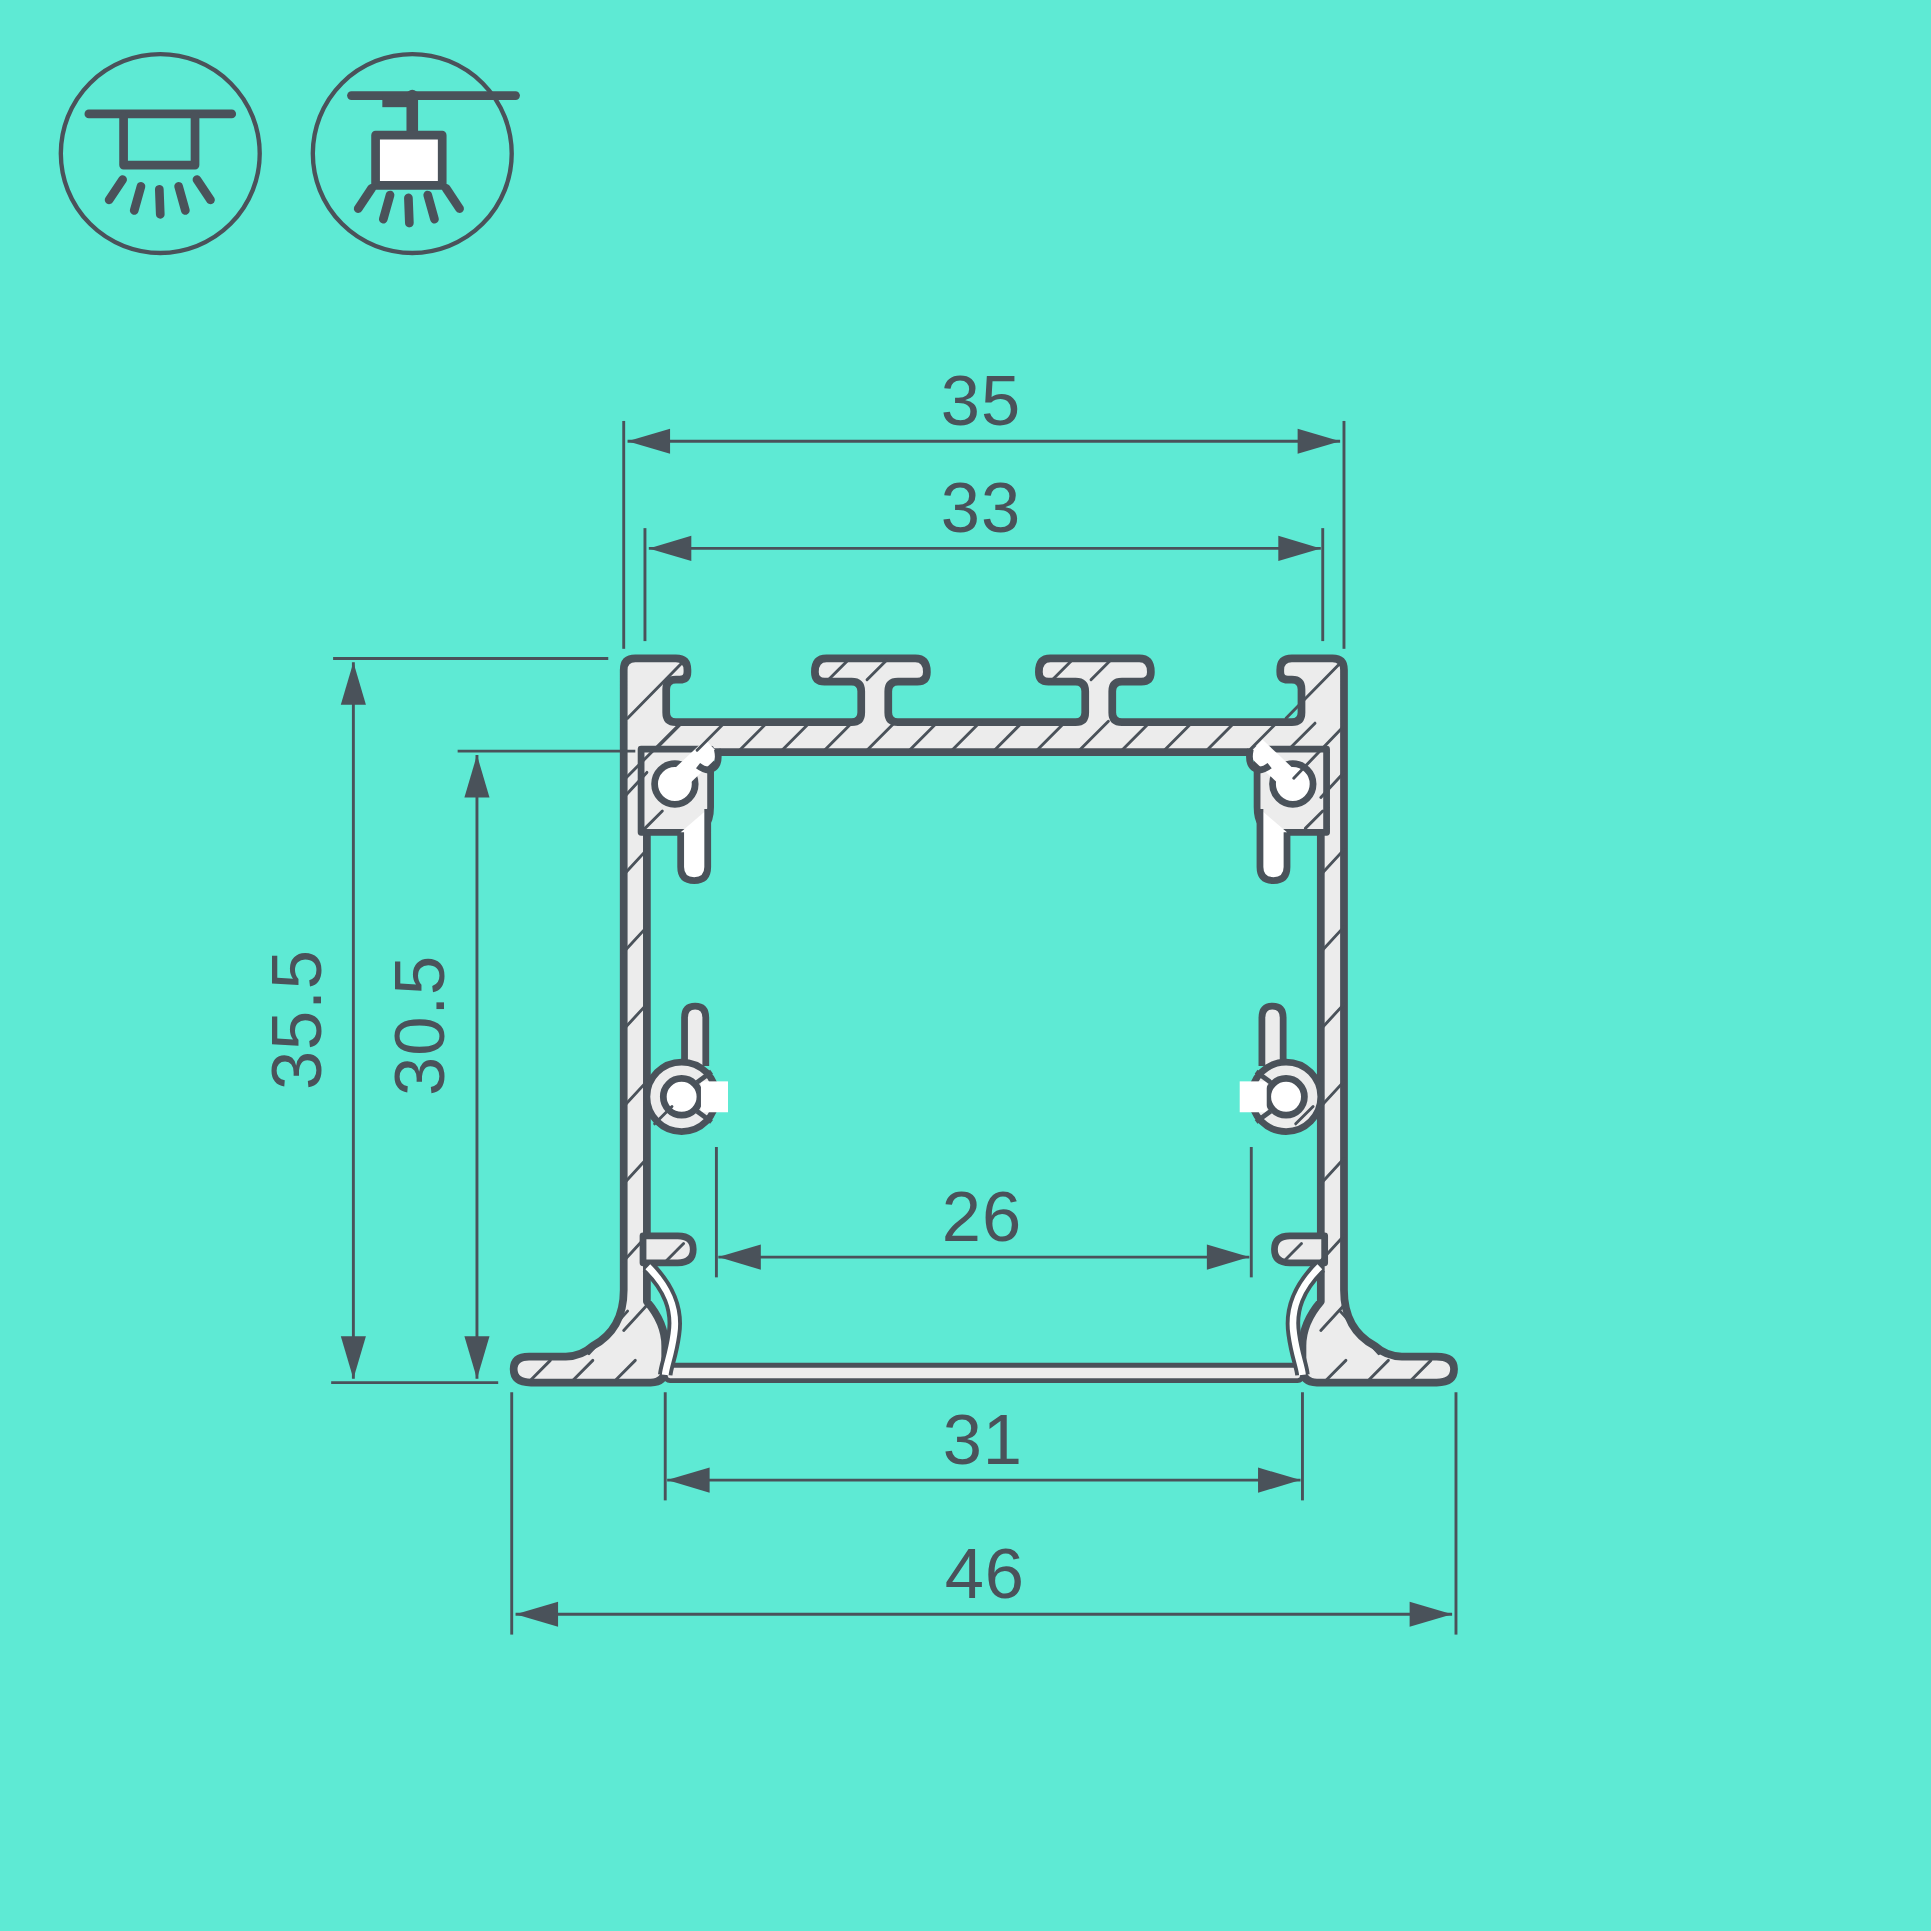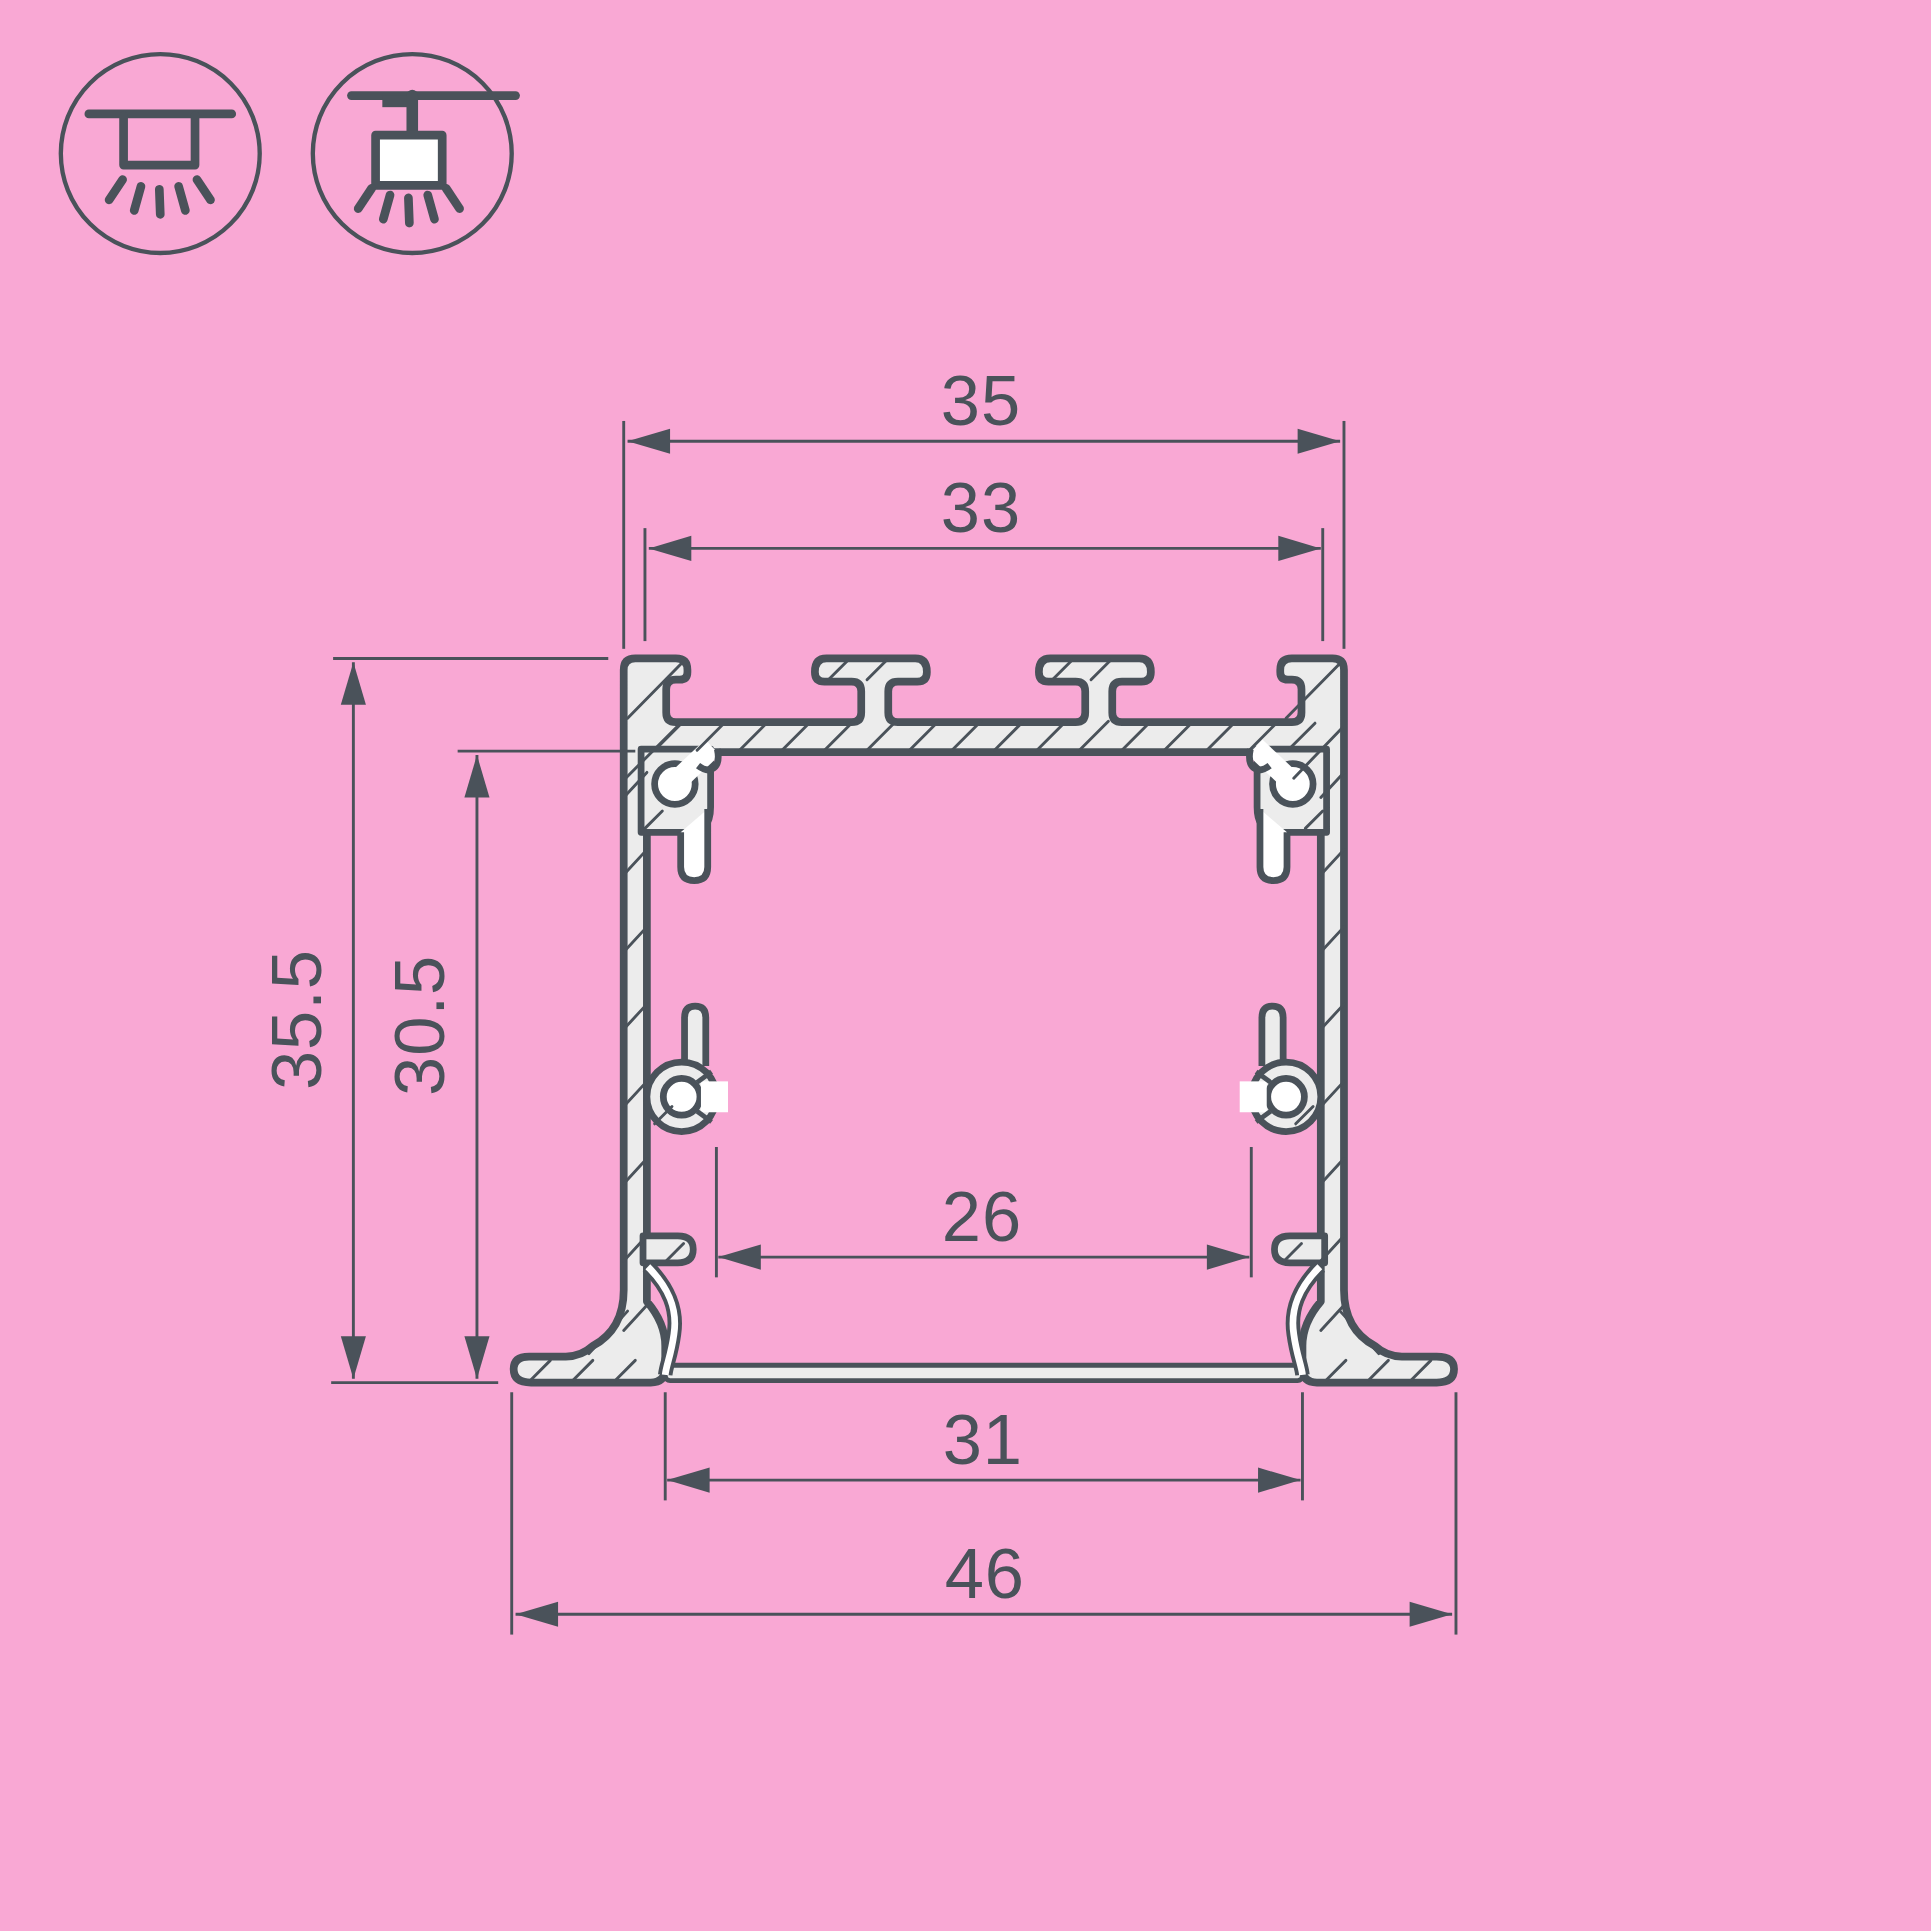--- a/index.html
+++ b/index.html
@@ -1,19 +1,19 @@
 <!DOCTYPE html>
 <html><head>
 <meta charset="utf-8">
 <style>
   html,body{margin:0;padding:0;background:#ffffff;}
   .canvas{
     position:relative;
     width:1931px;height:1931px;
-    background:#f9a8d4;
+    background:#5eead4;
     font-family:"Liberation Sans", sans-serif;
     overflow:hidden;
   }
   svg{display:block;}
   .dim-text{
     font-family:"Liberation Sans", sans-serif;
     font-size:73px;
     fill:#4a525a;
     letter-spacing:1px;
   }

